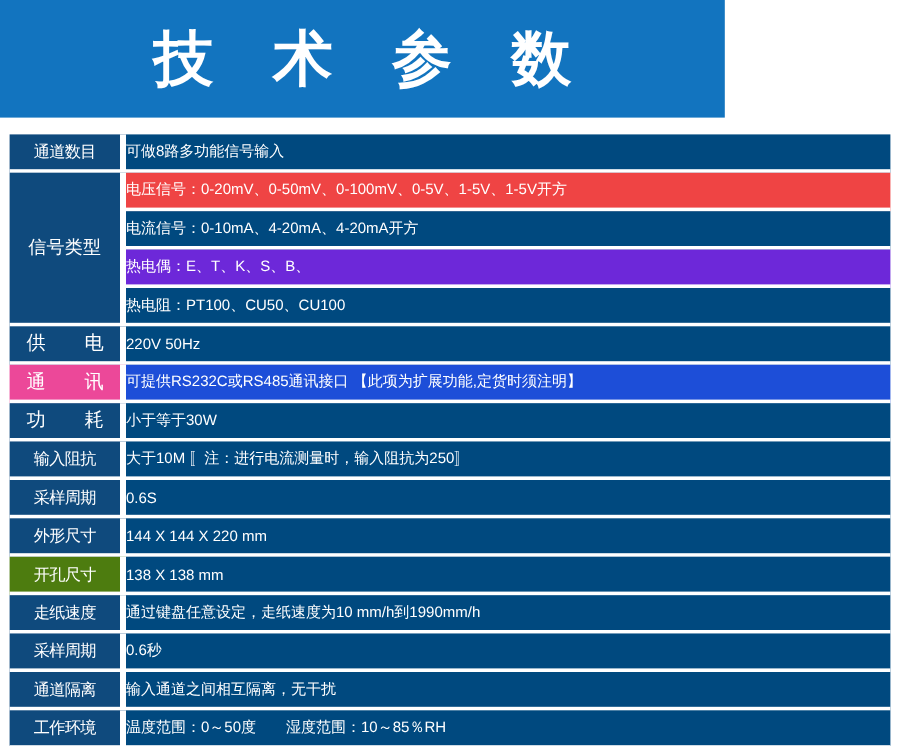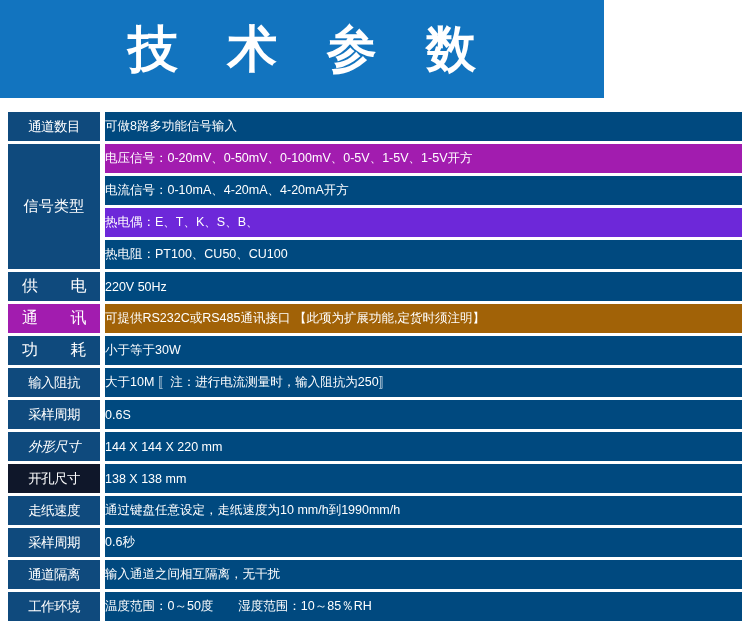--- a/index.html
+++ b/index.html
@@ -106,64 +106,64 @@
   <table class="spec-table">
     <tbody>
 
       <tr>
         <td class="lbl tight" style="background: rgb(15, 74, 125);">通道数目</td>
         <td class="val" style="background: rgb(0, 73, 127);">可做8路多功能信号输入</td>
       </tr>
 
       <tr>
         <td class="lbl tall" rowspan="4" style="background: rgb(15, 74, 125);">信号类型</td>
-        <td class="val" style="background: #a21caf;">电压信号：0-20mV、0-50mV、0-100mV、0-5V、1-5V、1-5V开方</td>
+        <td class="val" style="background: #ef4444;">电压信号：0-20mV、0-50mV、0-100mV、0-5V、1-5V、1-5V开方</td>
       </tr>
       <tr>
         <td class="val" style="background: rgb(0, 73, 127);">电流信号：0-10mA、4-20mA、4-20mA开方</td>
       </tr>
       <tr>
         <td class="val" style="background: #6d28d9;">热电偶：E、T、K、S、B、</td>
       </tr>
       <tr>
         <td class="val" style="background: rgb(0, 73, 127);">热电阻：PT100、CU50、CU100</td>
       </tr>
 
       <tr>
         <td class="lbl spaced" style="background: rgb(15, 74, 125);">供 电</td>
         <td class="val" style="background: rgb(0, 73, 127);">220V  50Hz</td>
       </tr>
 
       <tr>
-        <td class="lbl spaced" style="background: #a21caf;">通 讯</td>
-        <td class="val" style="background: #a16207;">可提供RS232C或RS485通讯接口 【此项为扩展功能,定货时须注明】</td>
+        <td class="lbl spaced" style="background: #ec4899;">通 讯</td>
+        <td class="val" style="background: #1d4ed8;">可提供RS232C或RS485通讯接口 【此项为扩展功能,定货时须注明】</td>
       </tr>
 
       <tr>
         <td class="lbl spaced" style="background: rgb(15, 74, 125);">功 耗</td>
         <td class="val" style="background: rgb(0, 73, 127);">小于等于30W</td>
       </tr>
 
       <tr>
         <td class="lbl tight" style="background: rgb(15, 74, 125);">输入阻抗</td>
         <td class="val" style="background: rgb(0, 73, 127);">大于10M 〚注：进行电流测量时，输入阻抗为250〛</td>
       </tr>
 
       <tr>
         <td class="lbl tight" style="background: rgb(15, 74, 125);">采样周期</td>
         <td class="val" style="background: rgb(0, 73, 127);">0.6S</td>
       </tr>
 
       <tr>
-        <td class="lbl tight" style="background: rgb(15, 74, 125); font-style: italic;">外形尺寸</td>
+        <td class="lbl tight" style="background: rgb(15, 74, 125);">外形尺寸</td>
         <td class="val" style="background: rgb(0, 73, 127);">144 X 144 X 220 mm</td>
       </tr>
 
       <tr>
-        <td class="lbl tight" style="background: #0f172a;">开孔尺寸</td>
+        <td class="lbl tight" style="background: #4d7c0f;">开孔尺寸</td>
         <td class="val" style="background: rgb(0, 73, 127);">138 X 138 mm</td>
       </tr>
 
       <tr>
         <td class="lbl tight" style="background: rgb(15, 74, 125);">走纸速度</td>
         <td class="val" style="background: rgb(0, 73, 127);">通过键盘任意设定，走纸速度为10 mm/h到1990mm/h</td>
       </tr>
 
       <tr>
         <td class="lbl tight" style="background: rgb(15, 74, 125);">采样周期</td>

